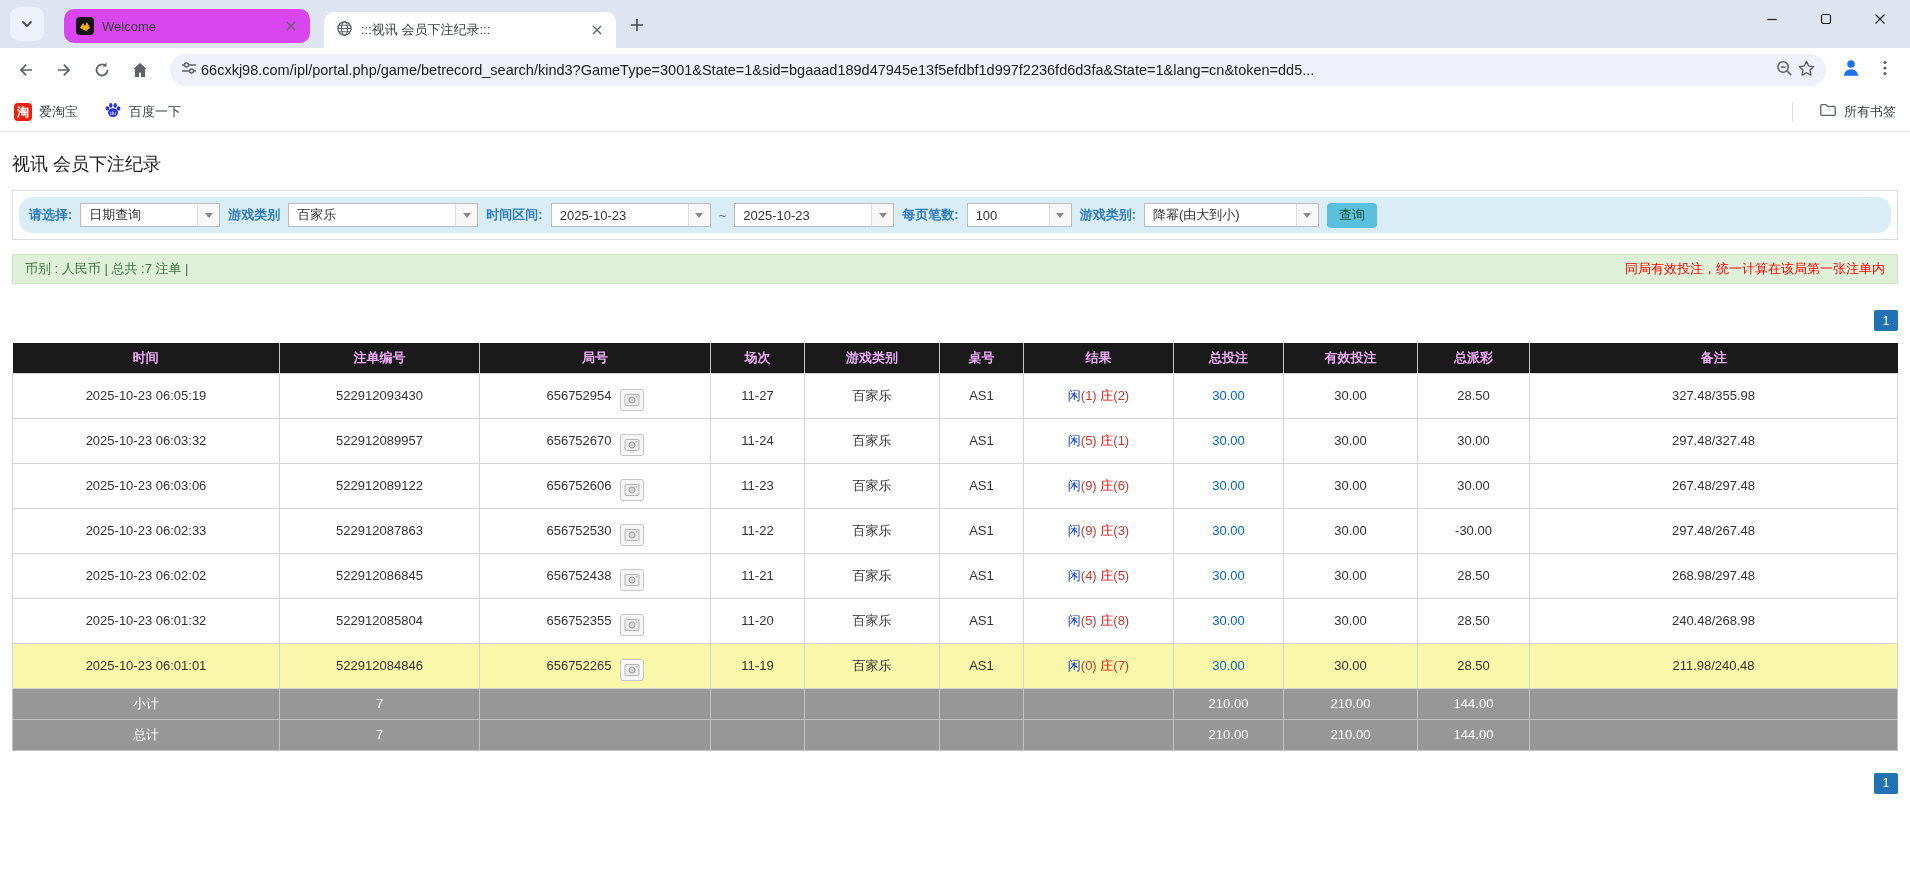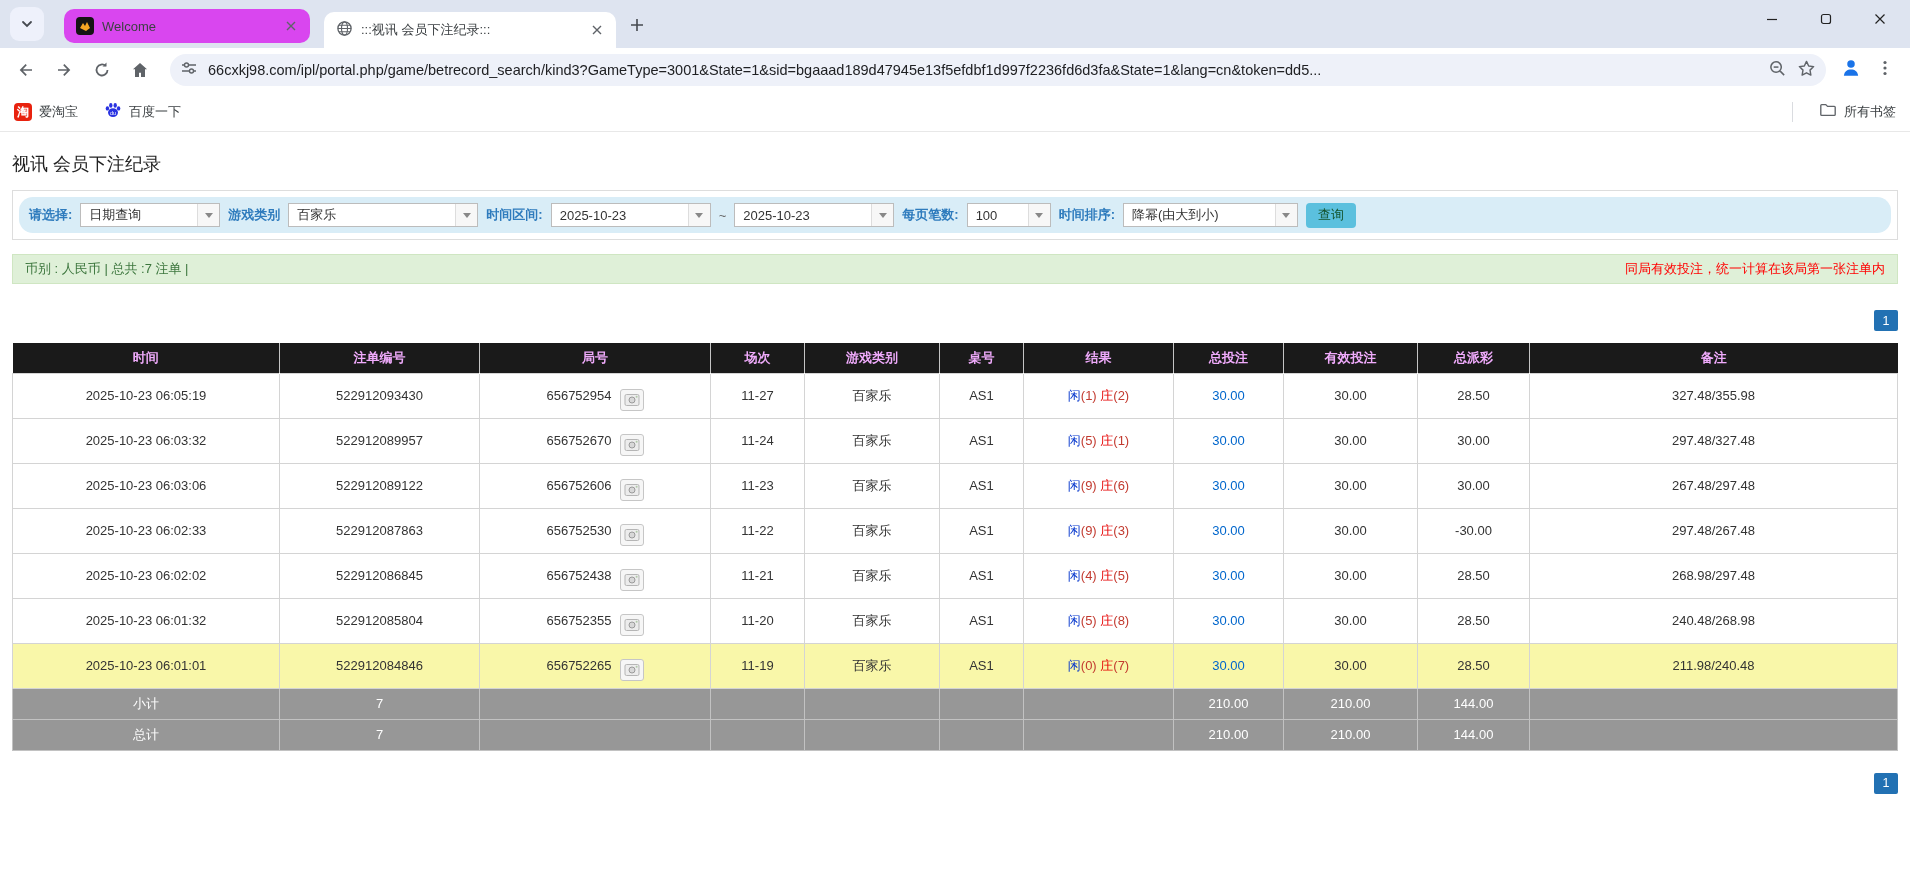--- a/index.html
+++ b/index.html
@@ -15,21 +15,21 @@
   .tab.active { background:#ffffff; border-radius:10px 10px 0 0; width:292px; margin-left:8px; }
   .tab-title { flex:1; white-space:nowrap; overflow:hidden; text-overflow:ellipsis; }
   .tab-close { width:18px; height:18px; border-radius:50%; display:flex; align-items:center; justify-content:center; cursor:pointer; }
   .newtab { width:30px; height:30px; margin:0 0 8px 6px; border-radius:50%; display:flex; align-items:center; justify-content:center; cursor:pointer; }
   .win-controls { position:absolute; right:8px; top:0; height:38px; display:flex; align-items:center; gap:26px; padding-right:8px; }
   .win-btn { width:28px; height:28px; display:flex; align-items:center; justify-content:center; cursor:pointer; }
 
   .toolbar { height:44px; background:#fff; display:flex; align-items:center; padding:0 10px; gap:6px; }
   .nav-btn { width:32px; height:32px; border-radius:50%; display:flex; align-items:center; justify-content:center; cursor:pointer; }
   .omnibox { flex:1; height:32px; margin:0 8px; background:#eef1f9; border-radius:16px; display:flex; align-items:center;
-    padding:0 10px; gap:10px; }
+    padding:0 10px; gap:3px; }
   .omnibox .url { flex:1; font-size:14.5px; color:#202124; white-space:nowrap; overflow:hidden; }
   .right-icons { display:flex; align-items:center; gap:14px; padding-right:6px; }
 
   .bookmarks { height:40px; background:#fff; display:flex; align-items:center; padding:0 14px; gap:26px;
     border-bottom:1px solid #e8e8e8; }
   .bm { display:flex; align-items:center; gap:7px; font-size:13px; color:#3c4043; cursor:pointer; }
   .bm-spacer { flex:1; }
   .bm-sep { width:1px; height:20px; background:#dadce0; }
   .tb-ico { width:18px; height:18px; border-radius:4px; background:#e8220e; color:#fff; font-size:12px; line-height:18px;
     text-align:center; font-weight:bold; }
@@ -257,27 +257,27 @@
           </span>
       </div>
       <span class="tilde">~</span>
       <div class="combo" style="width:160px">
         <span class="combo-text">2025-10-23</span>
         <span class="combo-arrow">
             <i class="tri"></i>
           </span>
       </div>
       <span class="flabel">每页笔数:</span>
-      <div class="combo" style="width:84px">
+      <div class="combo" style="width:105px">
         <span class="combo-text">100</span>
         <span class="combo-arrow">
             <i class="tri"></i>
           </span>
       </div>
-      <span class="flabel">时间排序:</span>
+      <span class="flabel">游戏类别:</span>
       <div class="combo" style="width:175px">
         <span class="combo-text">降幂(由大到小)</span>
         <span class="combo-arrow">
             <i class="tri"></i>
           </span>
       </div>
       <button class="search-btn">查询</button>
     </div>
   </div>
 

